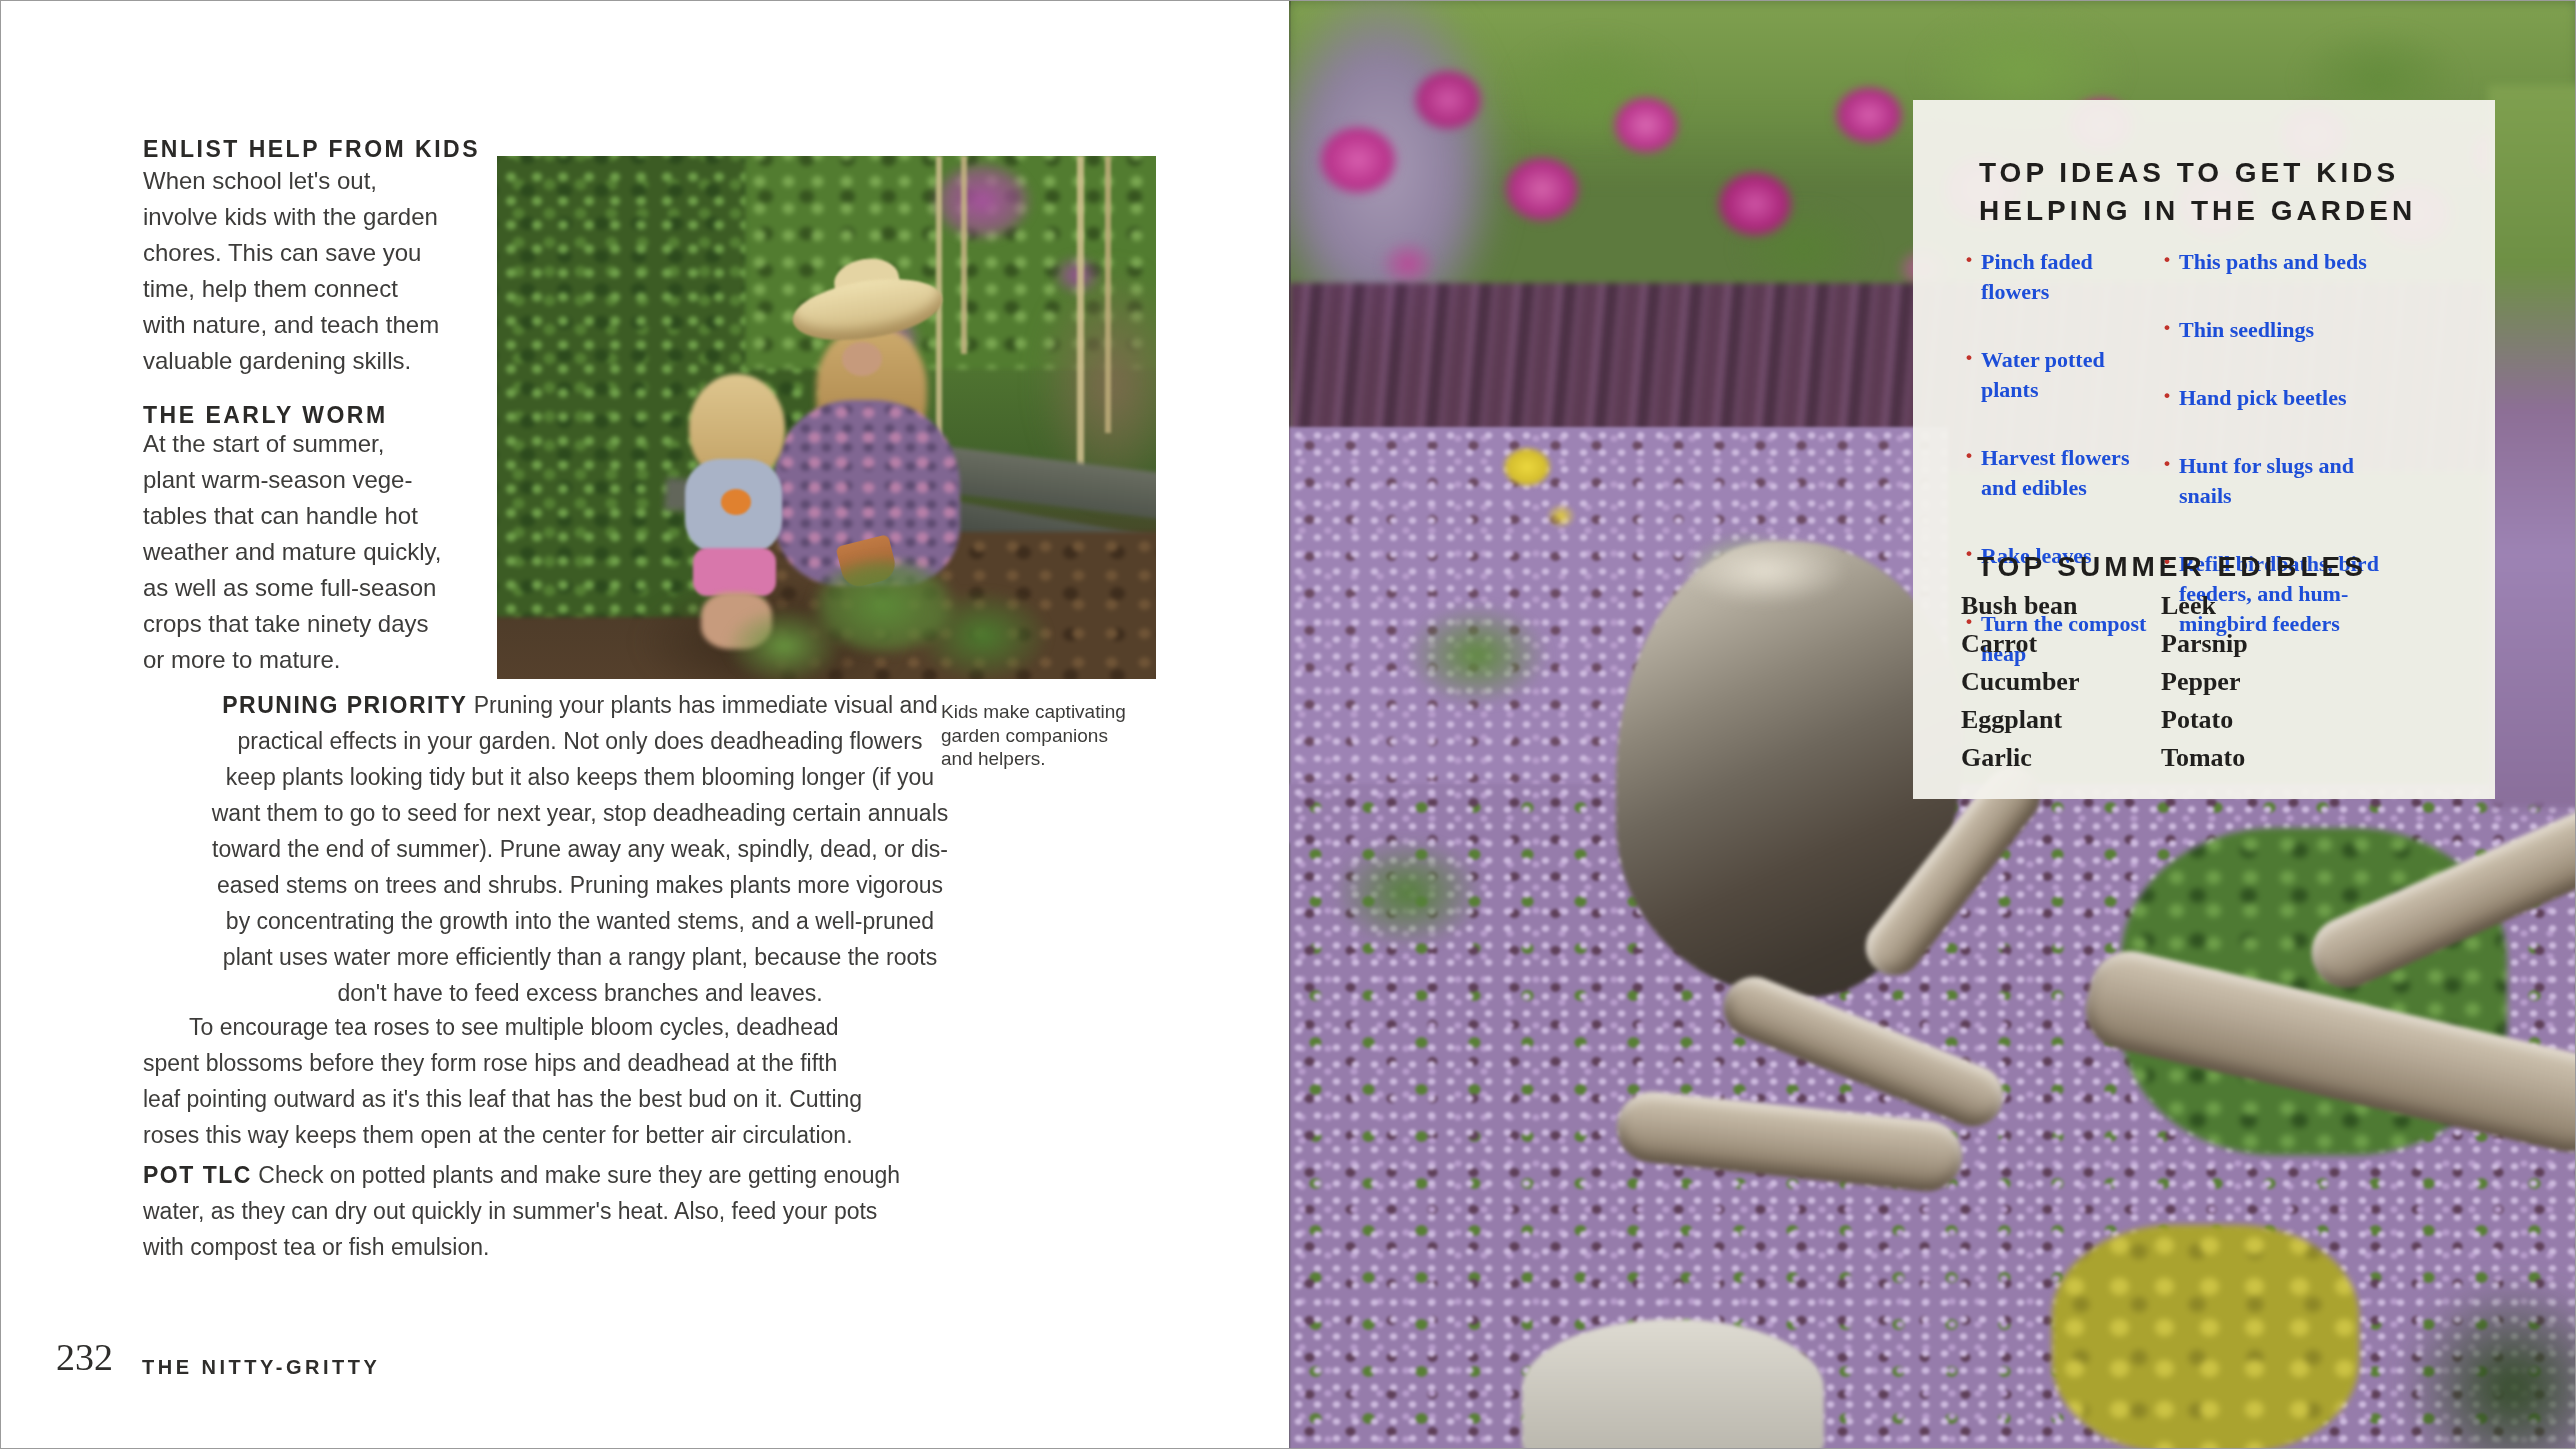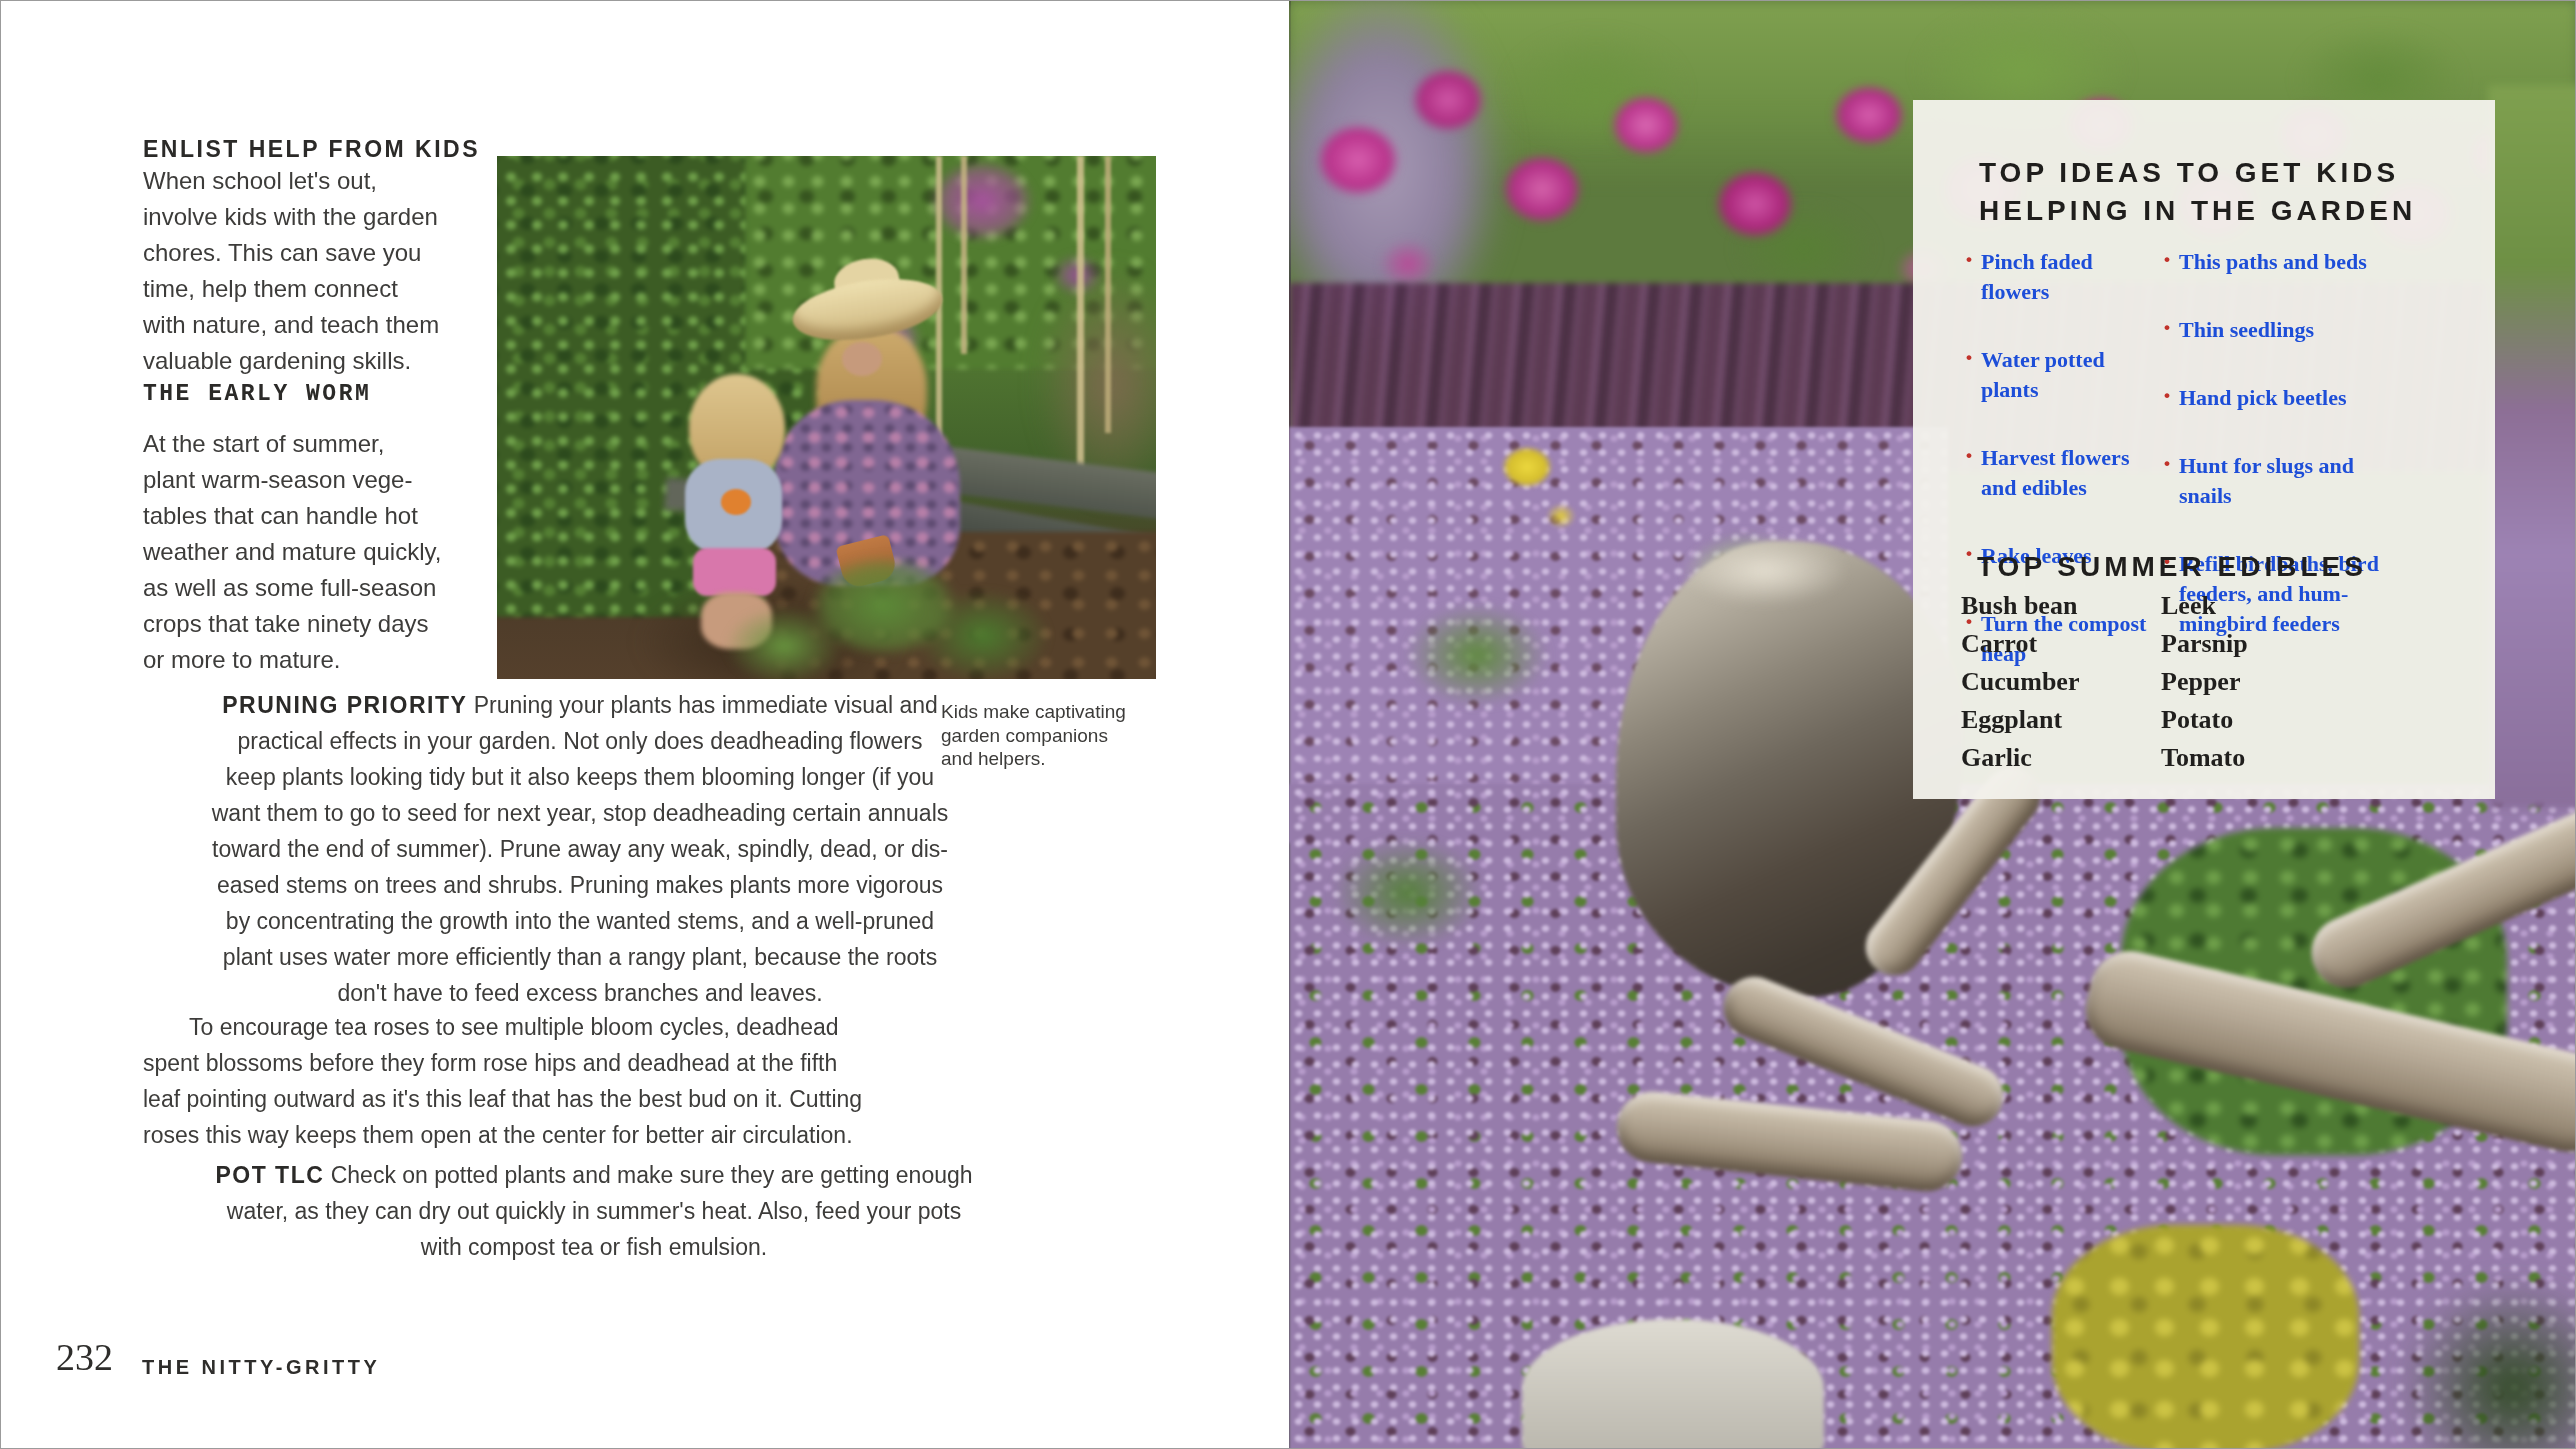--- a/index.html
+++ b/index.html
@@ -98,21 +98,21 @@
   <section>
 
     <h3 class="lh3" style="left:142px;top:135px;">ENLIST HELP FROM KIDS</h3>
     <p class="body-narrow pre" style="left:142px;top:162px;">When school let's out,
 involve kids with the garden
 chores. This can save you
 time, help them connect
 with nature, and teach them
 valuable gardening skills.</p>
 
-    <h3 class="lh3" style="left:142px;top:380px;font-family:Liberation Mono, monospace;">THE EARLY WORM</h3>
+    <h3 class="lh3" style="left:142px;top:401px;">THE EARLY WORM</h3>
     <p class="body-narrow pre" style="left:142px;top:425px;">At the start of summer,
 plant warm-season vege-
 tables that can handle hot
 weather and mature quickly,
 as well as some full-season
 crops that take ninety days
 or more to mature.</p>
 
     <figure class="photoL" aria-hidden="true">
         <div class="lp-fol-left"></div>
@@ -147,21 +147,21 @@
 eased stems on trees and shrubs. Pruning makes plants more vigorous
 by concentrating the growth into the wanted stems, and a well-pruned
 plant uses water more efficiently than a rangy plant, because the roots
 don't have to feed excess branches and leaves.</span></p>
 
     <p class="body-wide pre indent" style="left:142px;top:1008px;">To encourage tea roses to see multiple bloom cycles, deadhead
 spent blossoms before they form rose hips and deadhead at the fifth
 leaf pointing outward as it's this leaf that has the best bud on it. Cutting
 roses this way keeps them open at the center for better air circulation.</p>
 
-    <p class="body-wide pre" style="left:142px;top:1156px;text-align:center;"><strong>POT TLC</strong> <span>Check on potted plants and make sure they are getting enough
+    <p class="body-wide pre" style="left:142px;top:1156px;"><strong>POT TLC</strong> <span>Check on potted plants and make sure they are getting enough
 water, as they can dry out quickly in summer's heat. Also, feed your pots
 with compost tea or fish emulsion.</span></p>
 
     <figcaption class="caption pre" style="left:928px;top:687px;">Kids make captivating
 garden companions
 and helpers.</figcaption>
 
     <p class="folio-num" style="left:55px;top:1334px;">232</p>
     <p class="folio-sec" style="left:141px;top:1355px;">THE NITTY-GRITTY</p>
   </section>

